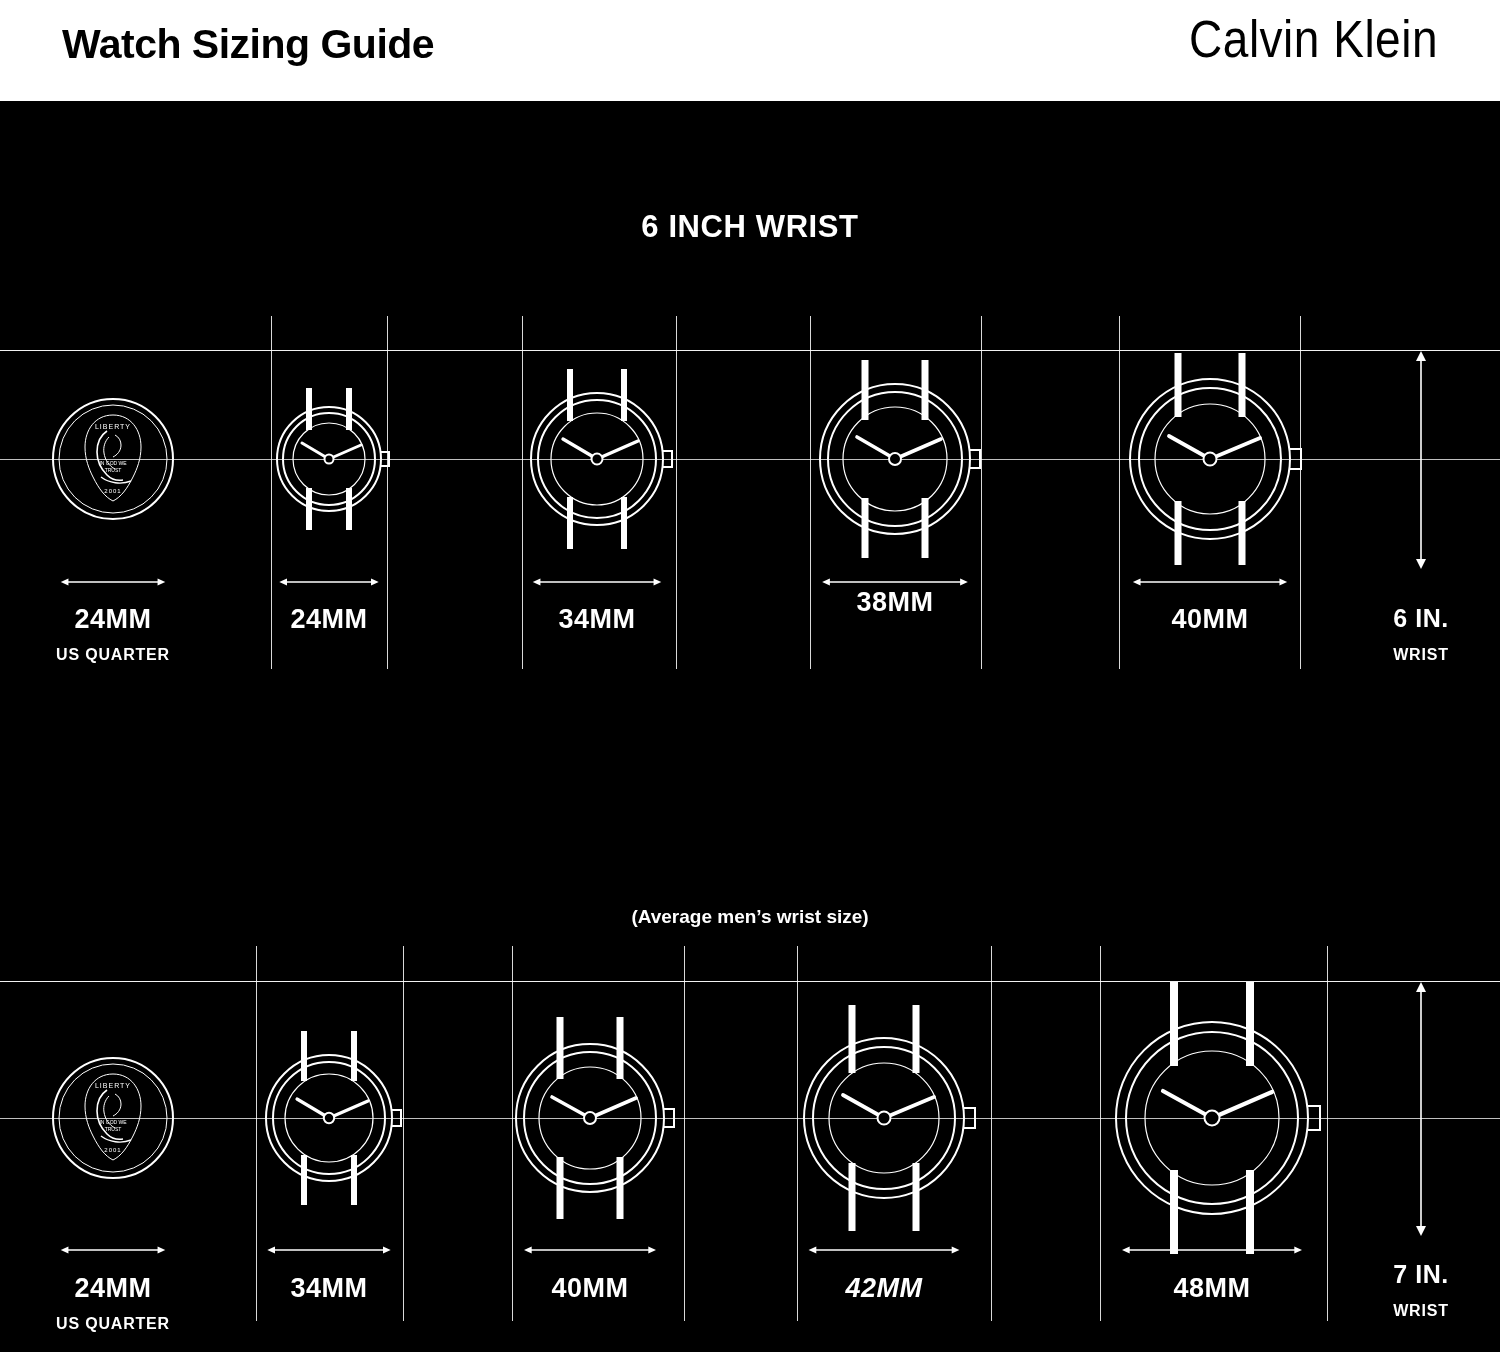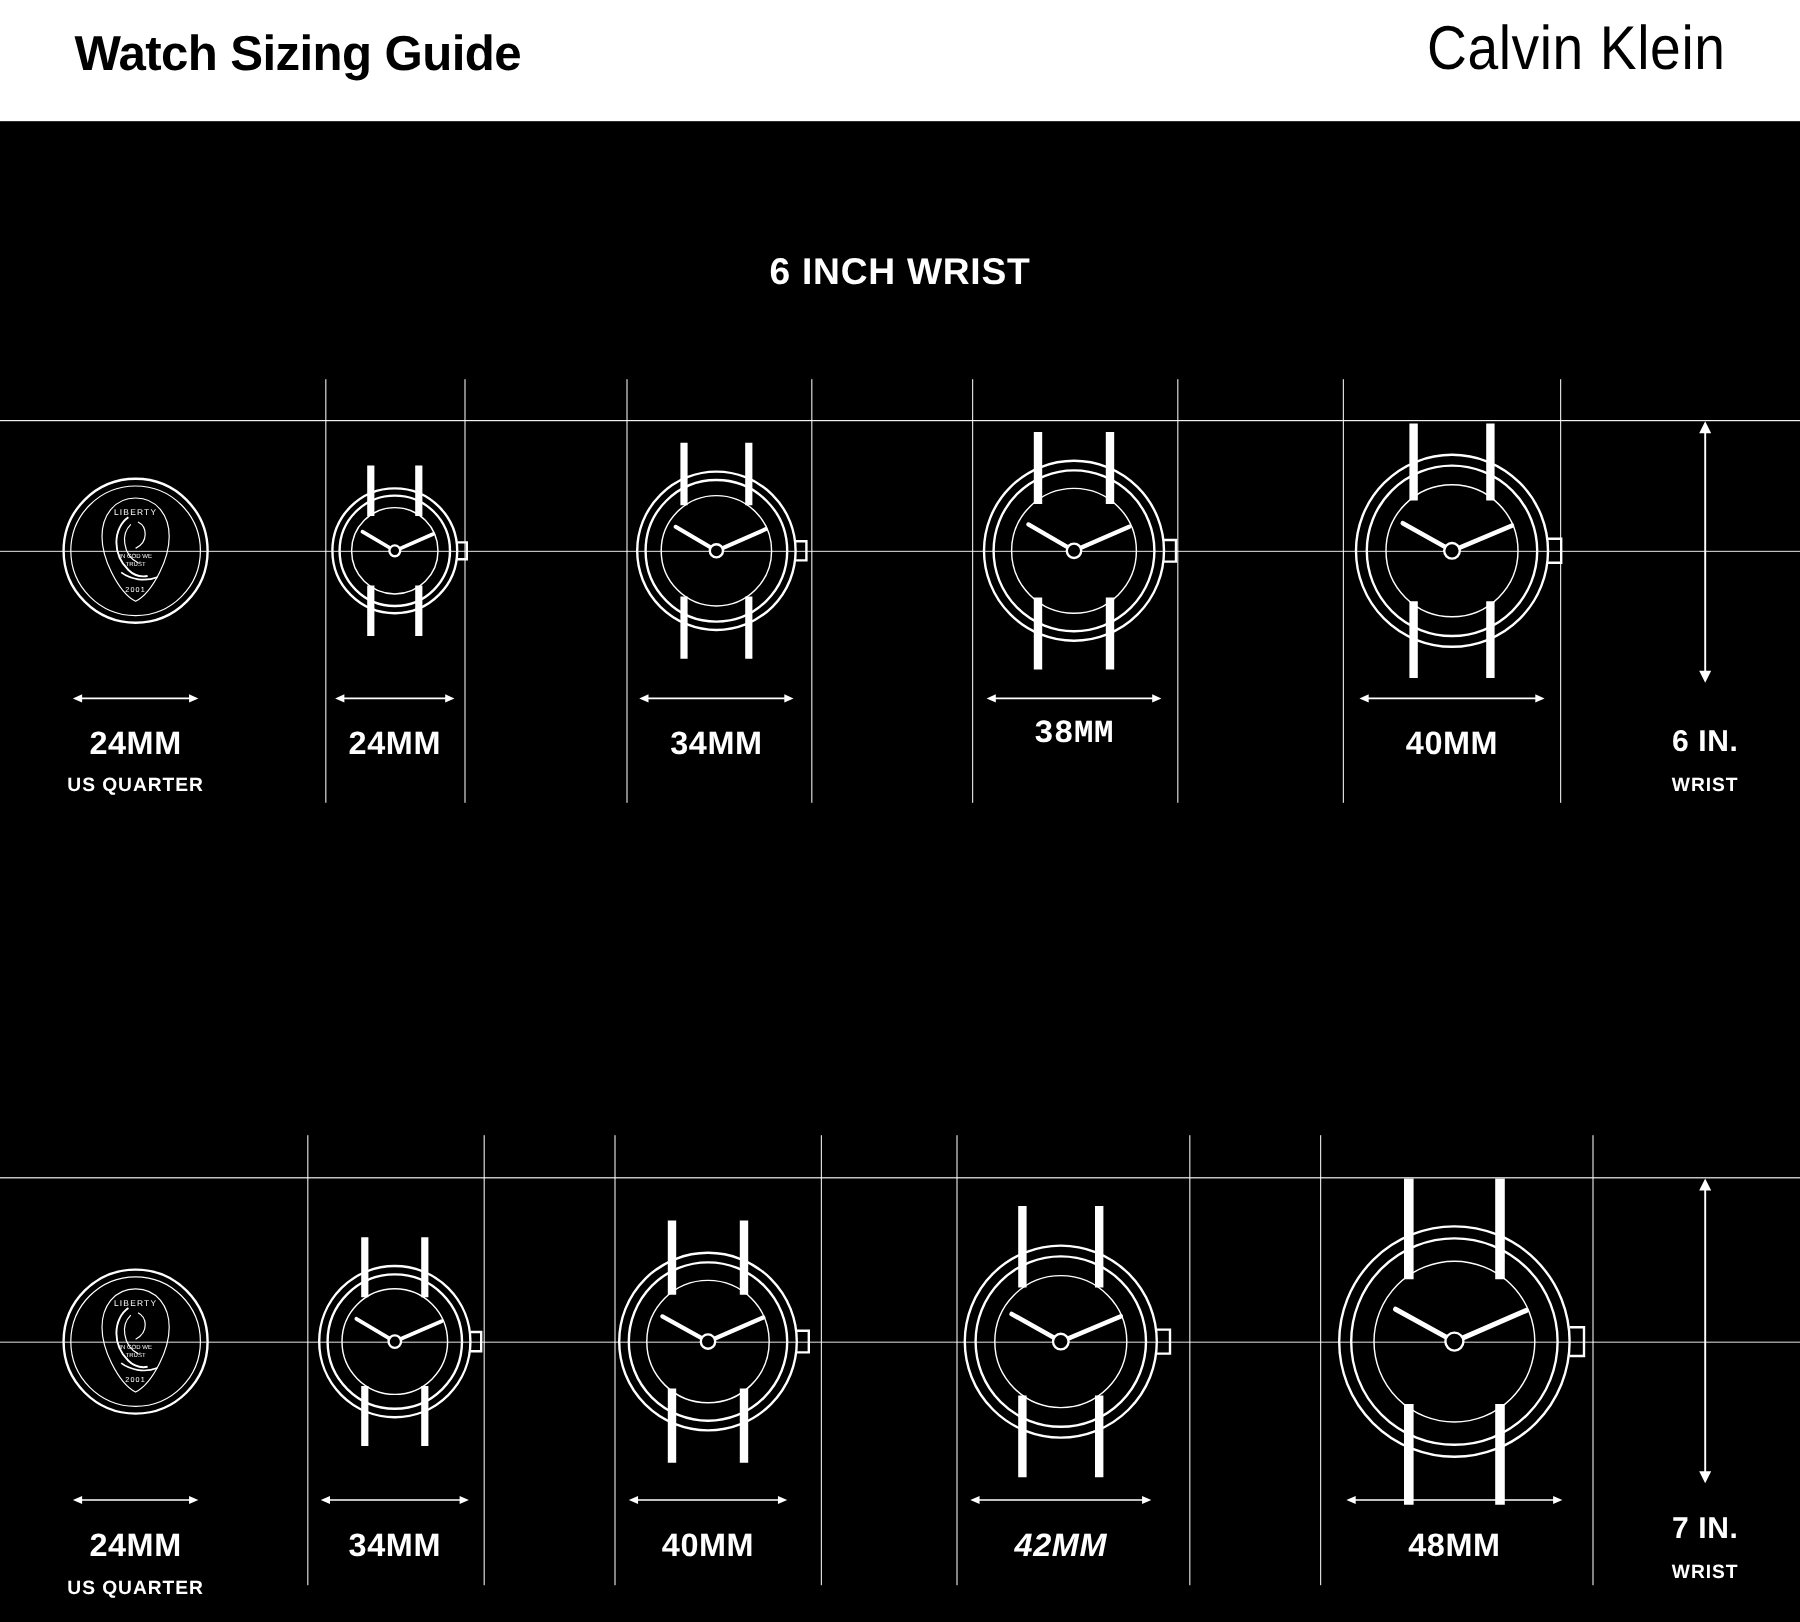--- a/index.html
+++ b/index.html
@@ -10,21 +10,21 @@
   body {
     width: 1500px;
     height: 1352px;
     font-family: "Liberation Sans", sans-serif;
     overflow: hidden;
   }
   .page {
     position: relative;
     width: 1500px;
     height: 1352px;
-    background: #e5e5e5;
+    background: #0f766e;
   }
   
   .header {
     position: absolute;
     left: 0; top: 0;
     width: 1500px;
     height: 101px;
     background: #ffffff;
     display: flex;
     align-items: center;
@@ -255,21 +255,21 @@
             <line x1="125" y1="135" x2="87" y2="113" stroke-width="3.6" stroke-linecap="round"></line>
             <line x1="125" y1="135" x2="171" y2="115" stroke-width="3.6" stroke-linecap="round"></line>
             <circle cx="125" cy="135" r="6" fill="#000000"></circle>
           </g>
         </svg>
         <svg class="arrow-h" width="172" height="14" viewBox="0 0 172 14" style="position:absolute;left:-86px;top:117px;">
           <line x1="7" y1="7" x2="165" y2="7" stroke="#ffffff" stroke-width="1.6"></line>
           <path d="M1 7 L10 3 L10 11 Z" fill="#ffffff"></path>
           <path d="M171 7 L162 3 L162 11 Z" fill="#ffffff"></path>
         </svg>
-        <div class="item-label" style="top:138px;font-family:Liberation Mono, monospace;">38MM</div>
+        <div class="item-label" style="top:128px;">38MM</div>
       </div>
 
       <div class="item" style="left:1210px;top:358px;">
         <svg width="260" height="280" viewBox="0 0 260 280" style="position:absolute;left:-130px;top:-140px;">
           <g stroke="#ffffff" fill="none" stroke-width="2">
             <path d="M98 34 L98 98 M162 34 L162 98" stroke-width="7"></path>
             <path d="M98 182 L98 246 M162 182 L162 246" stroke-width="7"></path>
             <circle cx="130" cy="140" r="80"></circle>
             <circle cx="130" cy="140" r="71"></circle>
             <circle cx="130" cy="140" r="55" stroke-width="1.2"></circle>
@@ -291,20 +291,21 @@
         <line x1="8" y1="8" x2="8" y2="212" stroke="#ffffff" stroke-width="1.6"></line>
         <path d="M8 1 L3 11 L13 11 Z" fill="#ffffff"></path>
         <path d="M8 219 L3 209 L13 209 Z" fill="#ffffff"></path>
       </svg>
       <div class="wrist-label" style="left:1321px;top:503px;">6 IN.</div>
       <div class="wrist-sublabel" style="left:1321px;top:545px;">WRIST</div>
     </div>
 
     <div class="section" style="top:640px;height:611px;">
 
+      <div class="section-sub" style="top:165px;">(Average men’s wrist size)</div>
 
       <div class="hline" style="left:0;top:240px;width:1500px;"></div>
       <div class="hline thin" style="left:0;top:377px;width:1500px;"></div>
 
       <div class="vline" style="left:256px;top:205px;height:375px;"></div>
       <div class="vline" style="left:403px;top:205px;height:375px;"></div>
       <div class="vline" style="left:512px;top:205px;height:375px;"></div>
       <div class="vline" style="left:684px;top:205px;height:375px;"></div>
       <div class="vline" style="left:797px;top:205px;height:375px;"></div>
       <div class="vline" style="left:991px;top:205px;height:375px;"></div>

